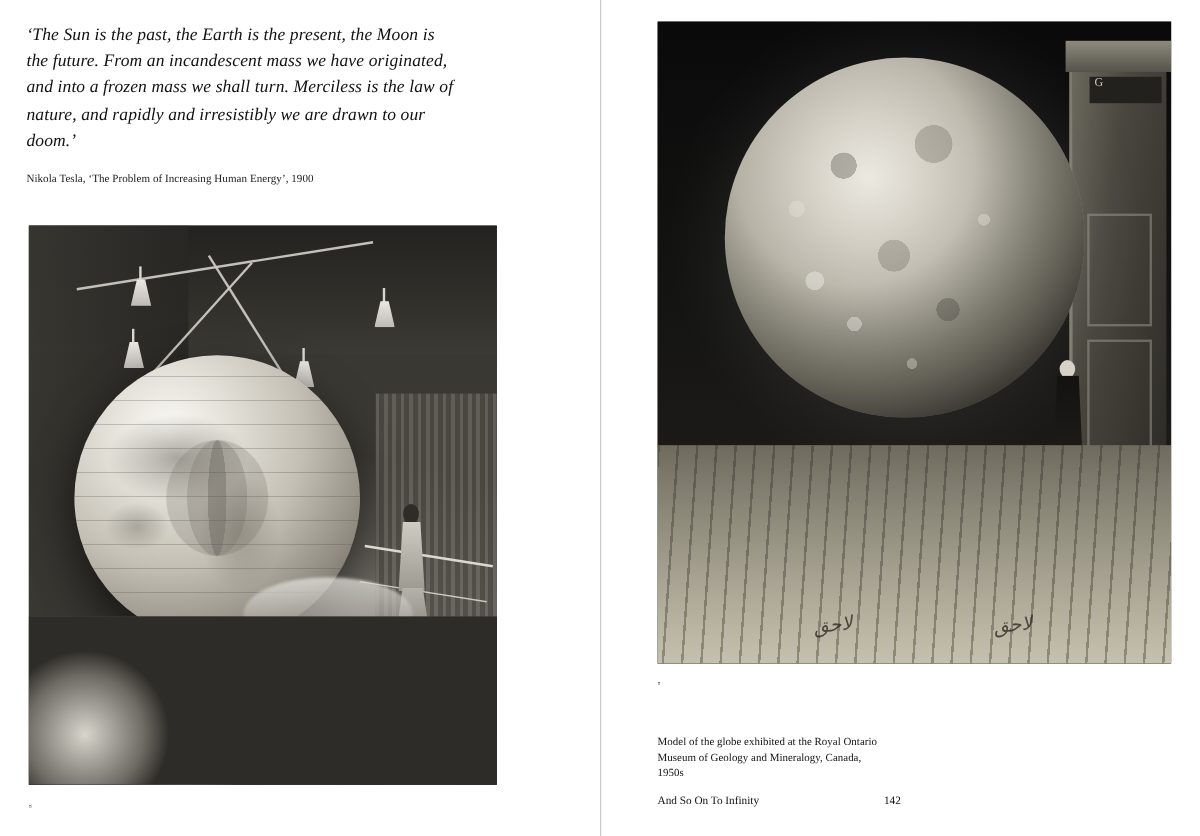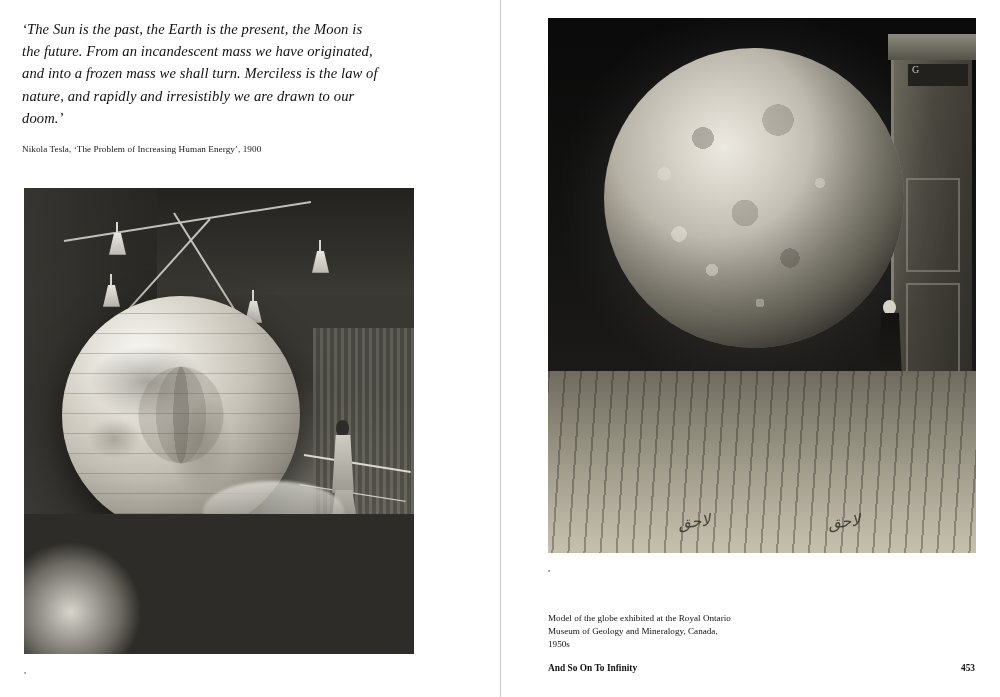--- a/index.html
+++ b/index.html
@@ -341,23 +341,22 @@
     color: #111;
   }
   .footer-left {
     padding: 0 22px;
     display: flex;
   }
   .footer-left .folio { width: 145px; }
   .footer-right {
     padding: 0 25px 0 47px;
     display: flex;
-    justify-content: space-between;
-    gap: 72px;
-    font-weight: bold;
+    justify-content: flex-start;
+    gap: 104px;
   }
 </style>
 </head>
 <body>
 
 <div class="spread">
 
   <div class="page page-left">
 
     <p class="quote">‘The Sun is the past, the Earth is the present, the Moon is the future. From an incandescent mass we have originated, and into a frozen mass we shall turn. Merciless is the law of nature, and rapidly and irresistibly we are drawn to our doom.’</p>
@@ -436,17 +435,17 @@
 
     <div class="caption-block-right">
       <span class="marker">▫</span>
       <div class="caption-cols">
         <p class="caption">Model of the globe exhibited at the Royal Ontario Museum of Geology and Mineralogy, Canada, 1950s</p>
       </div>
     </div>
 
     <div class="footer footer-right">
       <span>And So On To Infinity</span>
-      <span>453</span>
+      <span>142</span>
     </div>
   </div>
 
 </div>
 
 </body></html>

